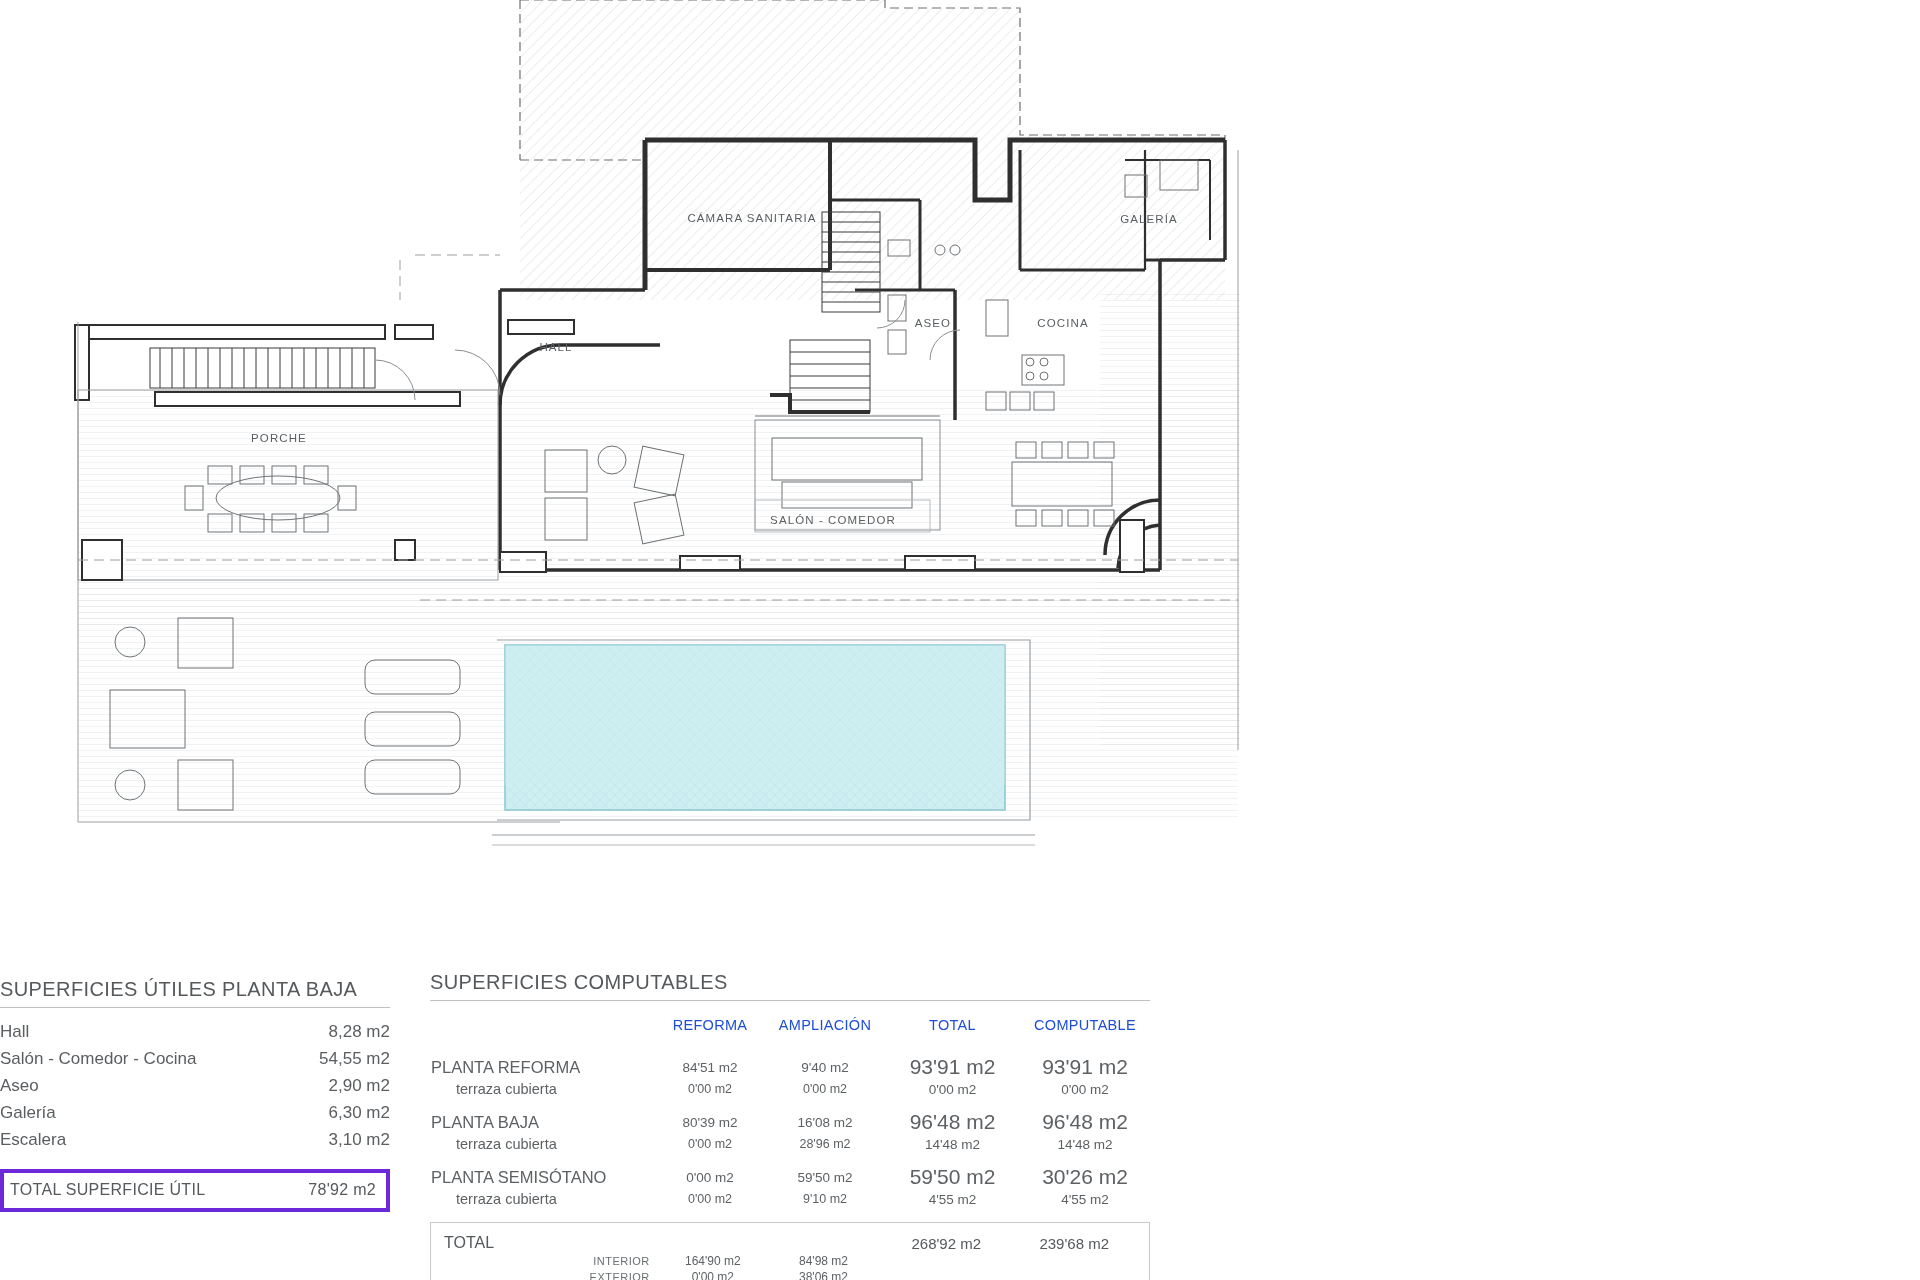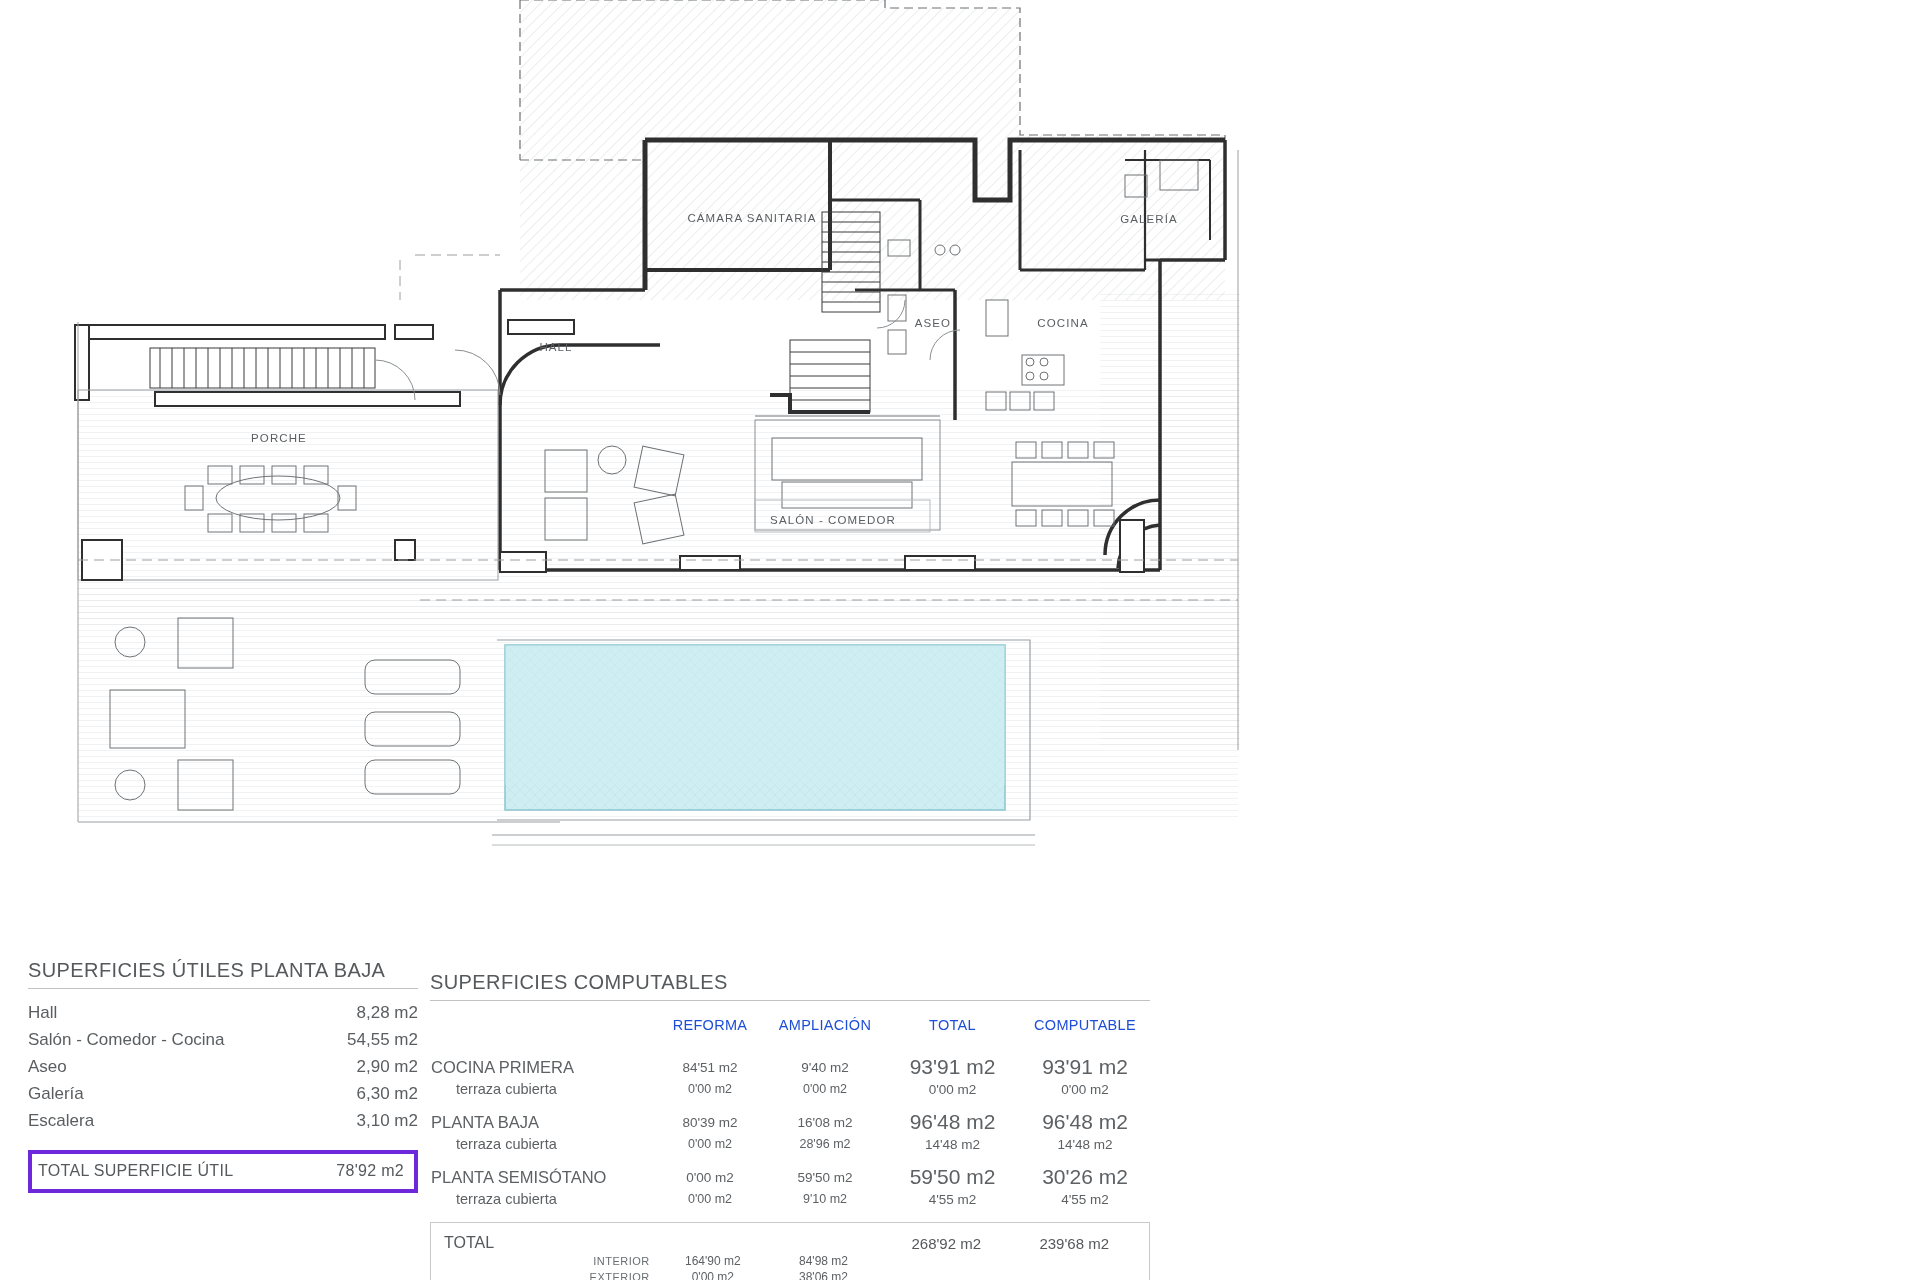--- a/index.html
+++ b/index.html
@@ -10,21 +10,21 @@
     color:#4a4a4a;
     position:relative;
     overflow:hidden;
   }
   .plan-wrap{position:absolute;left:0;top:0;width:1920px;height:900px;}
   .plan-svg{display:block;}
 
   
   .tables{position:absolute;left:0;top:955px;width:1920px;height:330px;}
 
-  .tbl-utiles{position:absolute;left:0px;top:4px;width:390px;margin-left:28px;}
+  .tbl-utiles{position:absolute;left:0px;top:23px;width:390px;}
   .tbl-comput{position:absolute;left:430px;top:16px;width:720px;}
 
   .tbl-title{
     font-size:20px;letter-spacing:.4px;color:#55595c;font-weight:400;
     padding-bottom:6px;
   }
   .rule{height:1px;background:#bfc3c6;width:100%;}
 
   .util-rows{margin-top:10px;}
   .util-row{
@@ -359,21 +359,21 @@
       <tbody>
           <tr class="hdr">
         <td></td>
         <td style="text-align:center">REFORMA</td>
         <td style="text-align:center">AMPLIACIÓN</td>
         <td style="text-align:center">TOTAL</td>
         <td style="text-align:center">COMPUTABLE</td>
       </tr>
 
       <tr class="row-sp">
-        <td class="c-name">COCINA PRIMERA</td>
+        <td class="c-name">PLANTA REFORMA</td>
         <td class="c-num">84'51 m2</td>
         <td class="c-num">9'40 m2</td>
         <td class="c-num big">93'91 m2</td>
         <td class="c-num big">93'91 m2</td>
       </tr>
       <tr>
         <td class="c-sub">terraza cubierta</td>
         <td class="c-num sub">0'00 m2</td>
         <td class="c-num sub">0'00 m2</td>
         <td class="c-num">0'00 m2</td>

